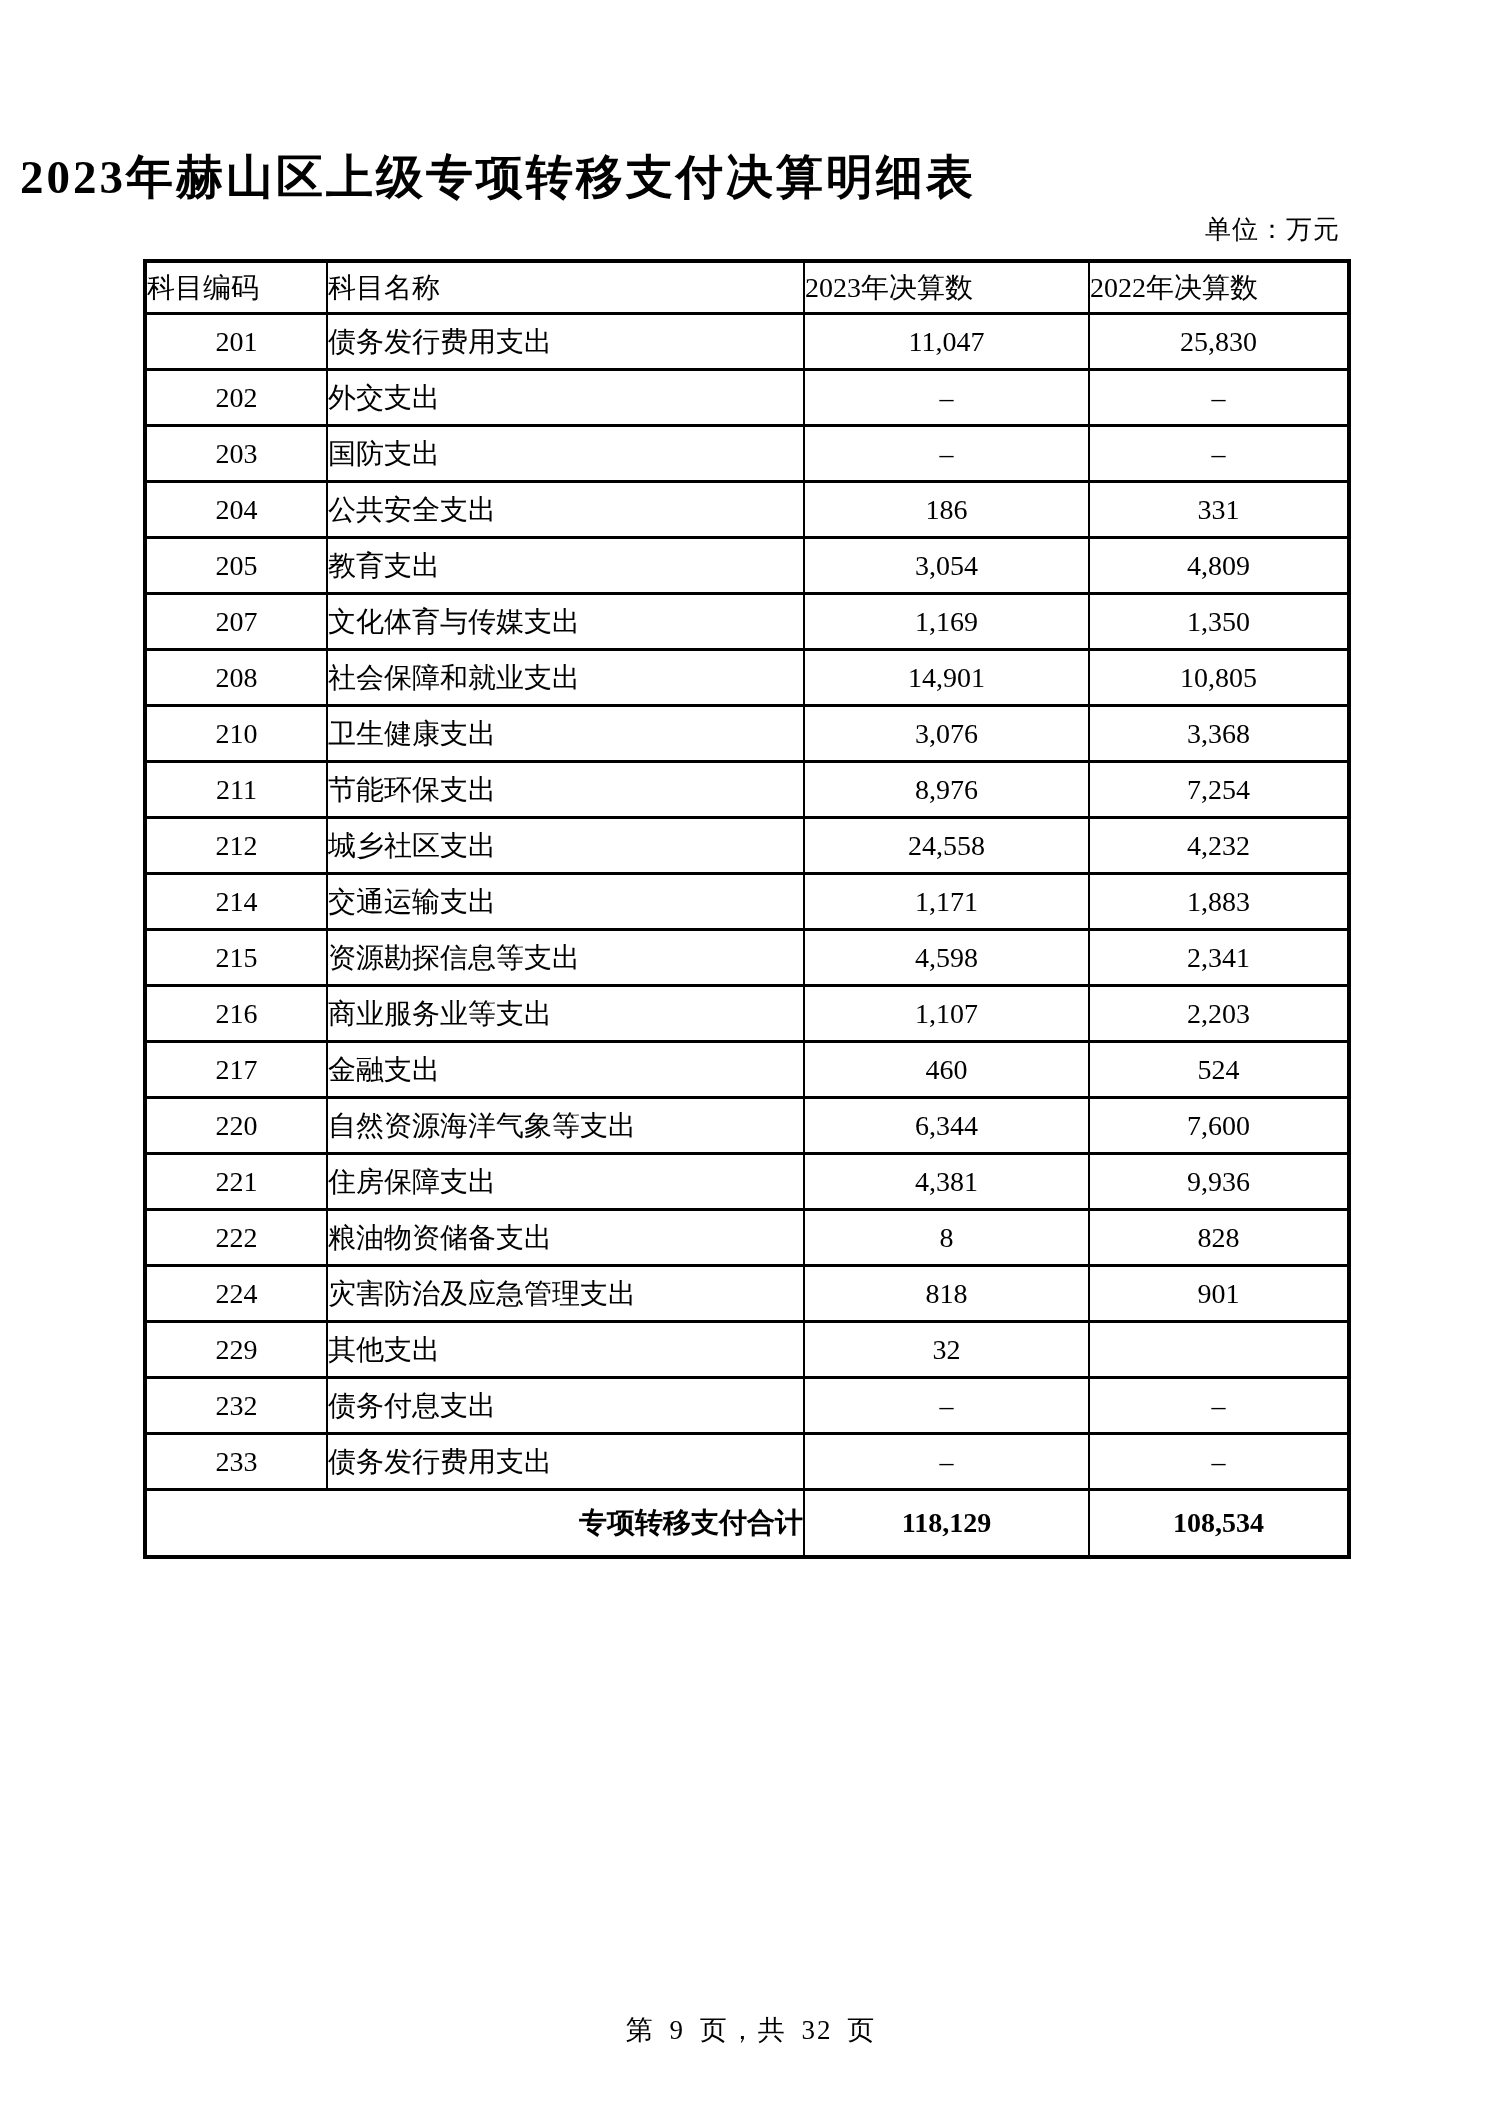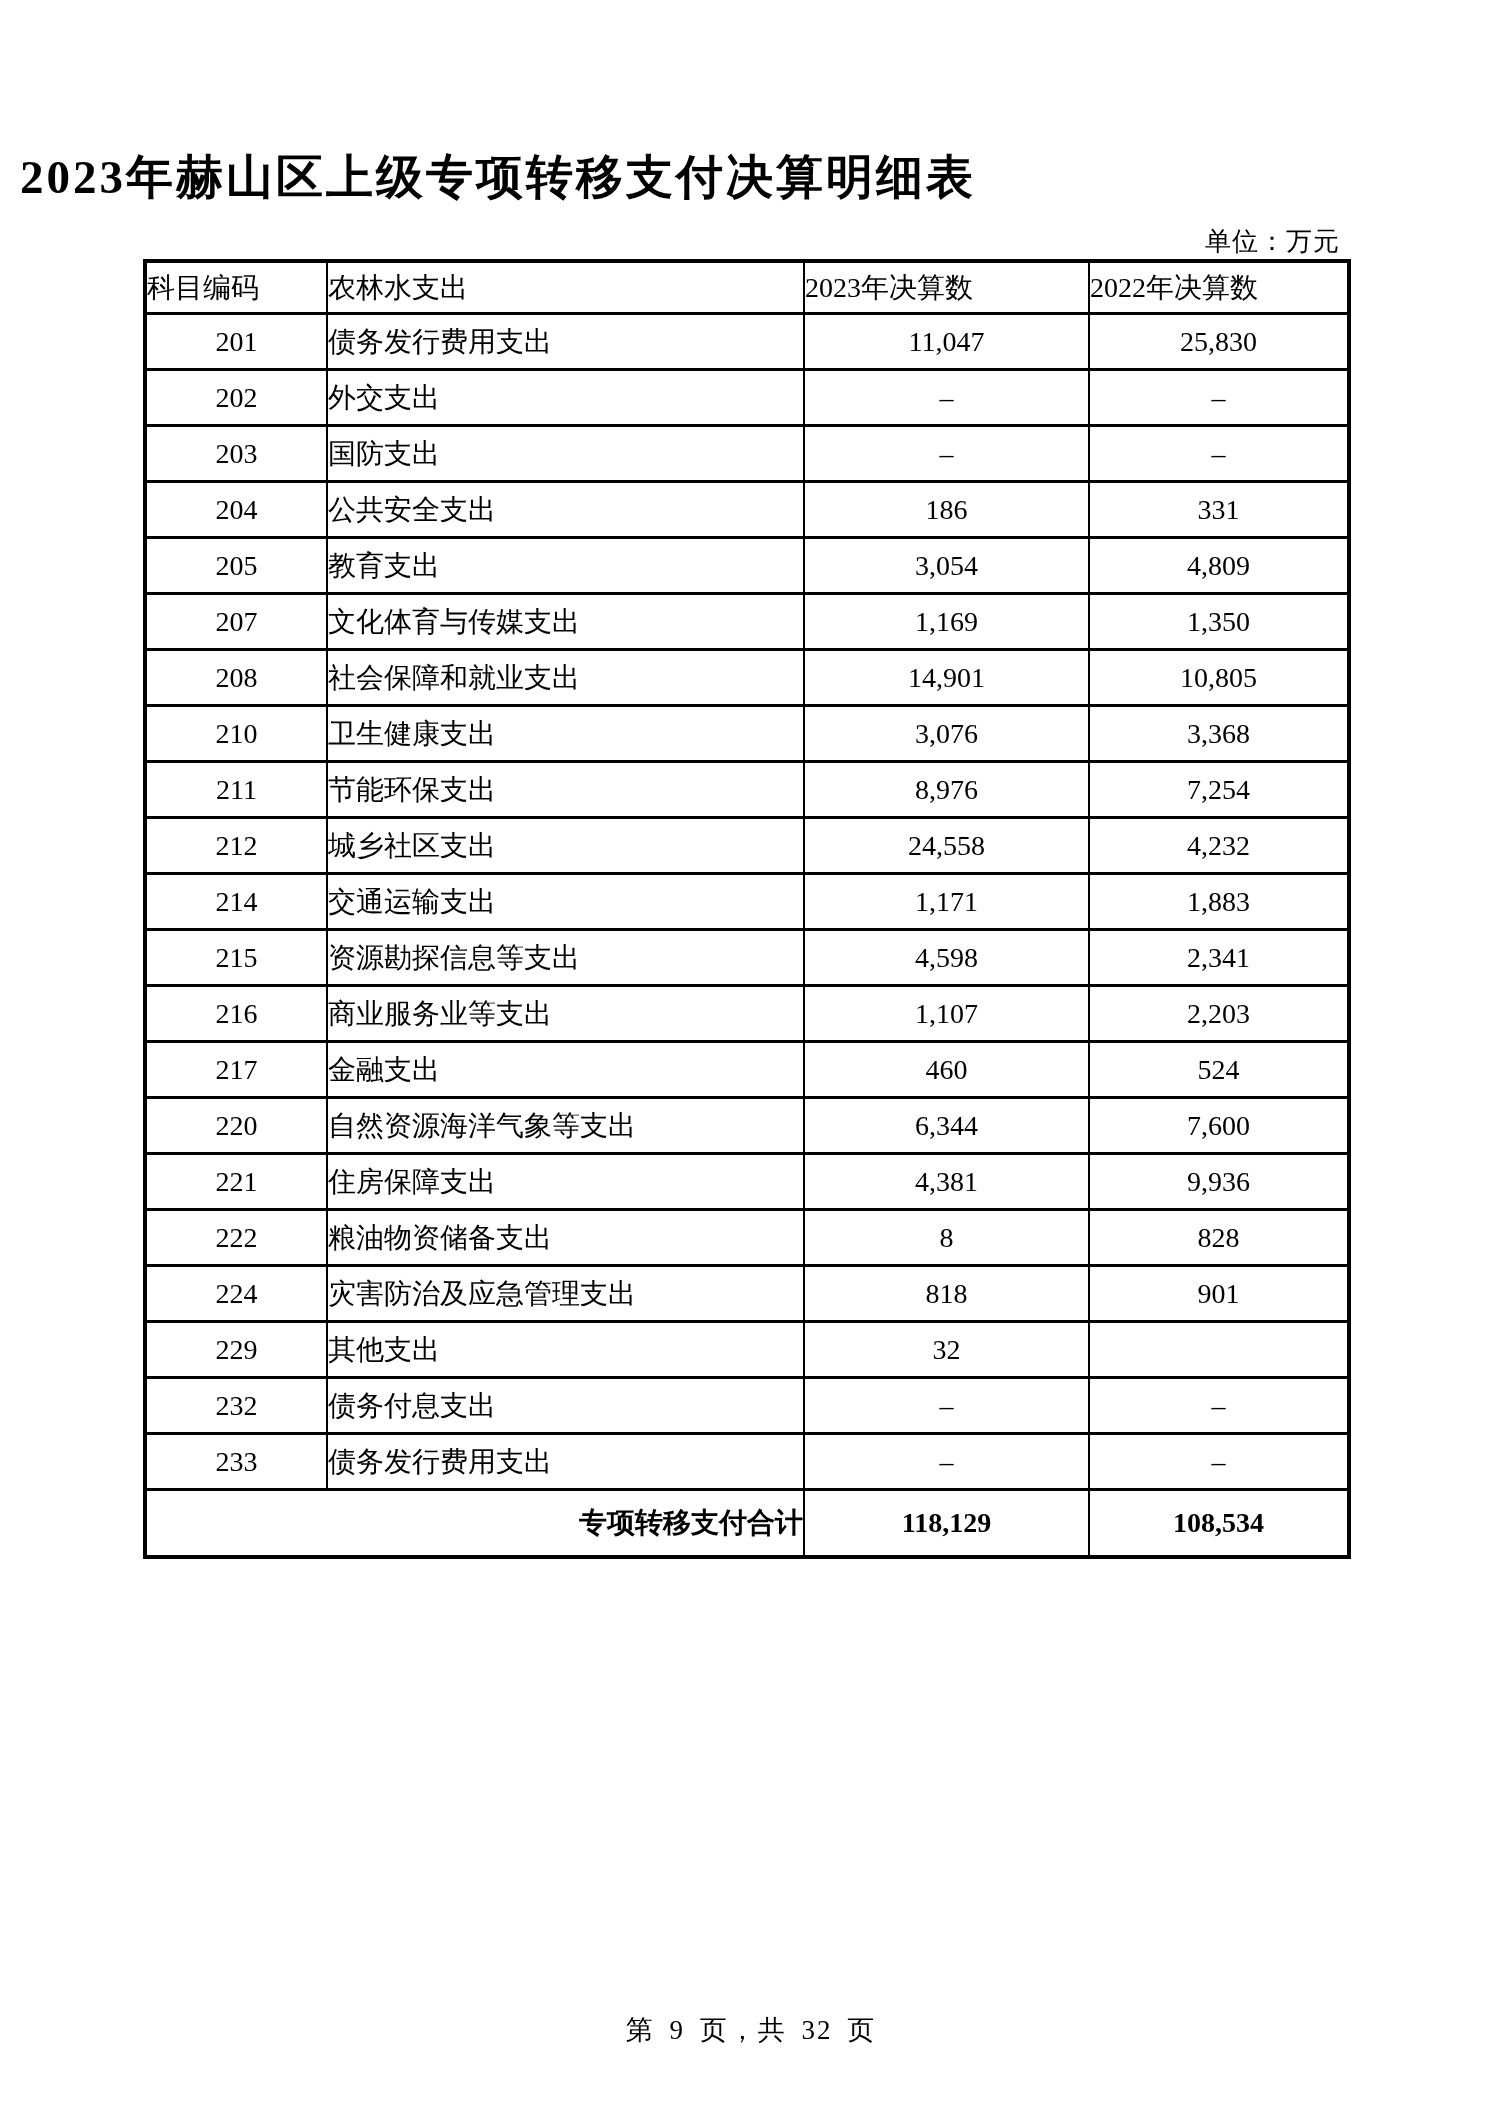--- a/index.html
+++ b/index.html
@@ -23,21 +23,21 @@
     width: 100%;
     text-align: left;
     font-size: 47px;
     font-weight: bold;
     letter-spacing: 3px;
     white-space: nowrap;
     padding-left: 20px;
   }
   .unit-note {
     position: absolute;
-    top: 224px;
+    top: 212px;
     right: 148px;
     font-size: 26px;
     letter-spacing: 1px;
   }
   table.report {
     position: absolute;
     left: 143px;
     top: 259px;
     width: 1204px;
     border-collapse: collapse;
@@ -93,21 +93,21 @@
   <table class="report">
     <colgroup>
       <col class="col-code">
       <col class="col-name">
       <col class="col-y2023">
       <col class="col-y2022">
     </colgroup>
     <thead>
       <tr class="header-row">
         <th>科目编码</th>
-        <th>农林水支出</th>
+        <th>科目名称</th>
         <th>2023年决算数</th>
         <th>2022年决算数</th>
       </tr>
     </thead>
     <tbody>
 
     <tr class="data-row">
           <td class="cell-code">201</td>
           <td class="cell-name">债务发行费用支出</td>
           <td class="cell-num">11,047</td>

